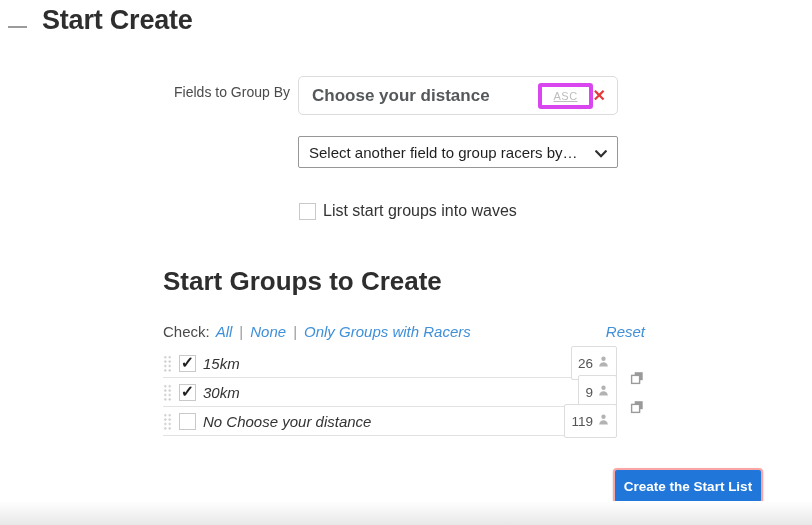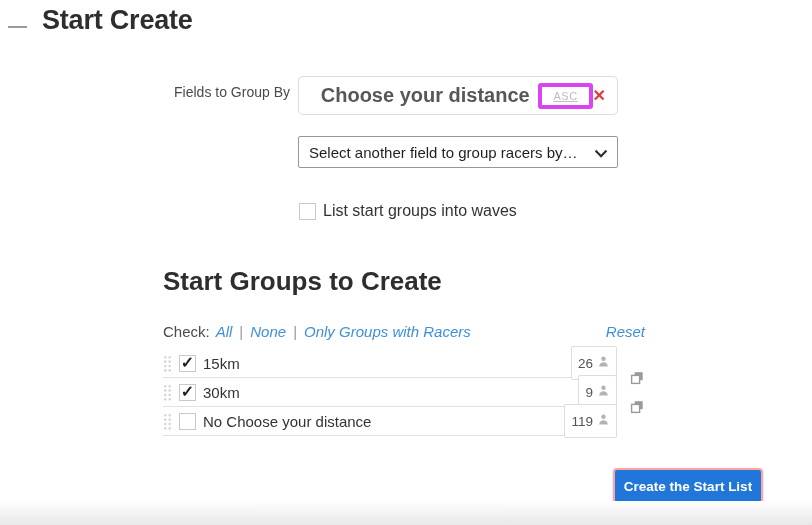--- a/index.html
+++ b/index.html
@@ -39,21 +39,21 @@
   .field-label {
     width: 127px; margin-right: 8px; text-align: right;
     font-size: 14px; color: #4a4a4a; position: relative; top: -4px;
   }
   .selected-field {
     width: 320px; height: 39px;
     border: 1px solid #dcdcdc; border-radius: 5px;
     display: flex; align-items: center; padding: 0 11px 0 13px;
     background: #fff;
   }
-  .field-name { flex: 1; font-size: 20px; font-weight: 700; color: #54585a; text-align: center; }
+  .field-name { flex: 1; font-size: 17px; font-weight: 700; color: #54585a; }
   .asc-badge {
     font-size: 11px; color: #bdbdbd; letter-spacing: 0.5px;
     border: 4px solid #d946ef; border-radius: 3px;
     padding: 3px 11px; cursor: pointer; background: #fff; text-decoration: underline;
   }
   .remove-x { color: #e23b3b; font-size: 16px; font-weight: 700; cursor: pointer; line-height: 1; }
 
   .select-row { margin: 21px 0 0 135px; }
   .select-box {
     width: 320px; height: 32px;
@@ -88,21 +88,21 @@
   .group-list { margin-top: 9px; width: 454px; position: relative; }
   .group-row {
     height: 29px; display: flex; align-items: center;
     border-bottom: 1px solid #e2e2e2;
   }
   .drag-handle {
     width: 9px; height: 17px; margin-right: 7px; cursor: grab;
     background-image: radial-gradient(circle, #cfcfcf 1.1px, transparent 1.3px);
     background-size: 4.5px 4.4px; background-position: 0 0;
   }
-  .row-label { flex: 1; margin-left: 7px; font-size: 15px; color: #333; }
+  .row-label { flex: 1; margin-left: 7px; font-size: 15px; color: #333; font-style: italic; }
   .count-badge {
     border: 1px solid #ddd; border-radius: 2px; background: #fff;
     height: 23px; display: flex; align-items: center; gap: 4px; padding: 16px 6px;
   }
   .count-num { font-size: 13.5px; color: #555; }
   .copy-btn { position: absolute; right: -27px; width: 14px; height: 14px; cursor: pointer; }
   .copy-btn.pos-1 { top: 22px; }
   .copy-btn.pos-2 { top: 51px; }
 
   .create-btn {

